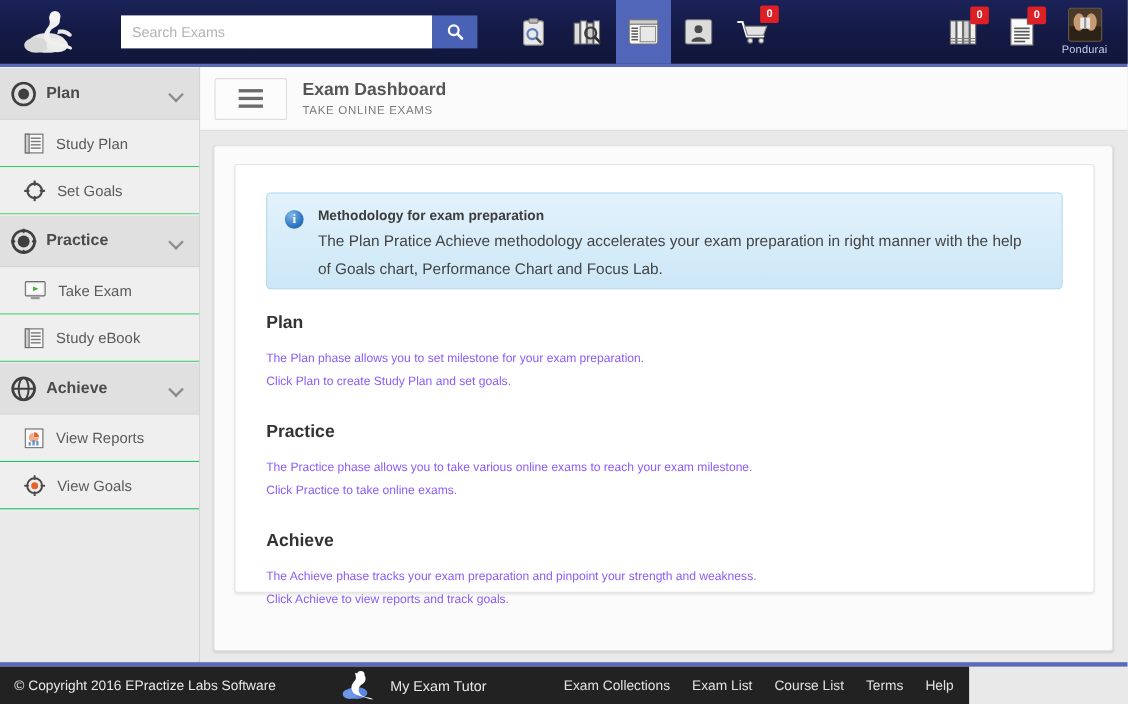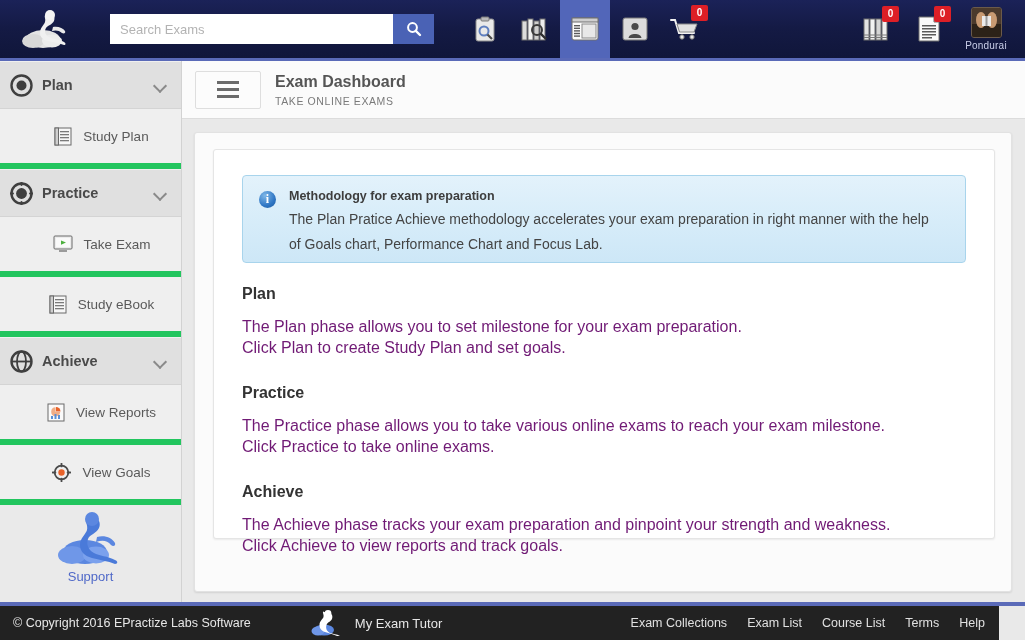--- a/index.html
+++ b/index.html
@@ -99,26 +99,25 @@
     background: #e0e0e0;
     border-bottom: 1px solid #d4d4d4;
     border-top: 1px solid #f0f0f0;
     cursor: pointer;
   }
   .sb-section .sb-label {
     font-size: 14.5px; font-weight: bold; color: #4a4a4a;
     margin-left: 9px; flex: 1;
   }
   .sb-item {
-    height: 60px; display: flex; align-items: center;
+    height: 43px; display: flex; align-items: center;
     padding-left: 22px;
     background: #efefef;
-    border-bottom: 6px solid #22c55e;
+    border-bottom: 1px solid #22c55e;
     cursor: pointer;
-    justify-content: center;
   }
   .sb-item .sb-label {
     font-size: 13.5px; color: #5a5a5a; margin-left: 11px;
   }
   .chev {
     width: 13px; height: 8px; position: relative;
   }
   .chev::before {
     content: ""; position: absolute; left: 1px; top: 0;
     width: 8px; height: 8px;
@@ -212,31 +211,31 @@
     margin-top: 4px; max-width: 648px;
   }
 
   .section-wrap { padding: 22px 28px 0 28px; }
   .sec-head {
     font-size: 16px; font-weight: bold; color: #333;
     margin: 0 0 13px 0;
   }
   .sec-head.spaced { margin-top: 26px; }
   .sec-line {
-    font-size: 16px; color: #701a75; line-height: 21px;
+    font-size: 11px; color: #8b5cf6; line-height: 21px;
   }
 
   
   .footer-top {
     position: absolute; bottom: 34px; left: 0;
     width: 1025px; height: 4px; background: #5a6ab8;
   }
   .footer {
     position: absolute; bottom: 0; left: 0;
-    width: 999px; height: 34px;
+    width: 881px; height: 34px;
     background: #222222;
     display: flex; align-items: center;
   }
   .copyright {
     font-size: 12.5px; color: #e7e7e7; margin-left: 13px;
   }
   .brand-wrap {
     display: flex; align-items: center; margin-left: 60px;
   }
   .brand-name { font-size: 13px; color: #e7e7e7; margin-left: 10px; }
@@ -396,20 +395,32 @@
       <rect x="1" y="1" width="3.5" height="17" fill="#cfcfcf" stroke="#6a6a6a"></rect>
       <g fill="#7a7a7a">
         <rect x="6" y="4" width="9" height="1.3"></rect>
           <rect x="6" y="7" width="9" height="1.3"></rect>
         <rect x="6" y="10" width="9" height="1.3"></rect>
           <rect x="6" y="13" width="9" height="1.3"></rect>
       </g>
     </svg>
     <span class="sb-label">Study Plan</span>
   </div>
+  <div class="sb-item">
+    <svg width="19" height="19" viewBox="0 0 19 19">
+      <circle cx="9.5" cy="9.5" r="6.6" fill="none" stroke="#4a4a4a" stroke-width="2"></circle>
+      <g stroke="#4a4a4a" stroke-width="2" stroke-linecap="round">
+        <line x1="9.5" y1="0.6" x2="9.5" y2="4"></line>
+          <line x1="9.5" y1="15" x2="9.5" y2="18.4"></line>
+        <line x1="0.6" y1="9.5" x2="4" y2="9.5"></line>
+          <line x1="15" y1="9.5" x2="18.4" y2="9.5"></line>
+      </g>
+    </svg>
+    <span class="sb-label">Set Goals</span>
+  </div>
 
   <div class="sb-section">
     <svg width="23" height="23" viewBox="0 0 23 23">
       <circle cx="11.5" cy="11.5" r="10" fill="none" stroke="#3f3f3f" stroke-width="2.4"></circle>
       <circle cx="11.5" cy="11.5" r="5.4" fill="#3f3f3f"></circle>
       <g stroke="#3f3f3f" stroke-width="2" stroke-linecap="round">
         <line x1="11.5" y1="0" x2="11.5" y2="3"></line>
           <line x1="11.5" y1="20" x2="11.5" y2="23"></line>
         <line x1="0" y1="11.5" x2="3" y2="11.5"></line>
           <line x1="20" y1="11.5" x2="23" y2="11.5"></line>
@@ -470,31 +481,20 @@
       <g stroke="#4a4a4a" stroke-width="1.8" stroke-linecap="round">
         <line x1="9.5" y1="0.6" x2="9.5" y2="3.4"></line>
           <line x1="9.5" y1="15.6" x2="9.5" y2="18.4"></line>
         <line x1="0.6" y1="9.5" x2="3.4" y2="9.5"></line>
           <line x1="15.6" y1="9.5" x2="18.4" y2="9.5"></line>
       </g>
     </svg>
     <span class="sb-label">View Goals</span>
   </div>
 
-  <div class="support">
-    <svg width="72" height="58" viewBox="0 0 72 58">
-      <ellipse cx="30" cy="42" rx="22" ry="12" fill="#5b87e0"></ellipse>
-      <ellipse cx="17" cy="45" rx="14" ry="9" fill="#6f97e8"></ellipse>
-      <ellipse cx="41" cy="45" rx="13" ry="8.5" fill="#7ba1ed"></ellipse>
-      <path d="M34 8 C41 5 47 11 44 18 C41 24 35 24 33 29 C31 34 33 40 39 43 C44 46 53 46 60 50 C63 51 63 54 60 54 C53 51 44 50 37 48 C29 46 25 41 25 35 C25 28 31 24 32 20 C33 15 30 12 31 9 Z" fill="#4a7ad9"></path>
-      <circle cx="37" cy="9" r="7" fill="#5b87e0"></circle>
-      <path d="M42 27 C50 25 57 28 60 33 C61 36 58 37 56 35 C52 30 47 30 41 32 Z" fill="#5b87e0"></path>
-    </svg>
-    <span class="support-label">Support</span>
-  </div>
 </div>
 
 <div class="main">
 
   <div class="page-header">
     <div class="burger-btn">
       <div class="burger-inner">
         <span></span>
           <span></span>
           <span></span>

